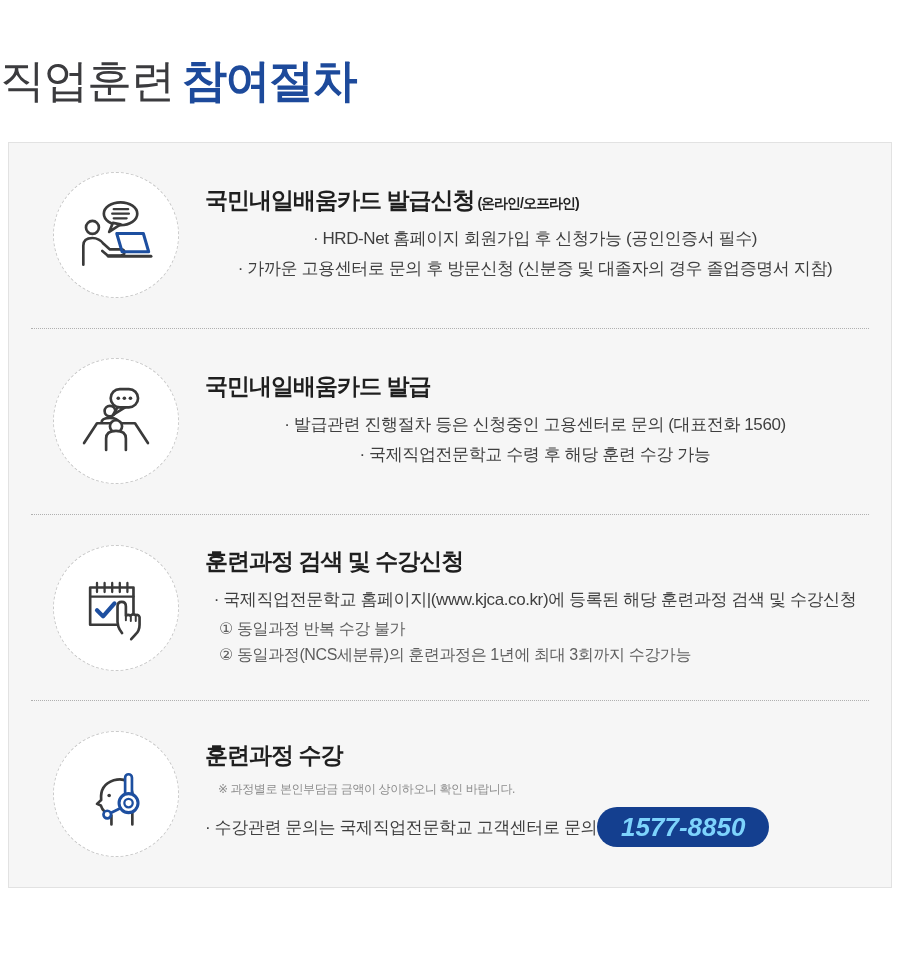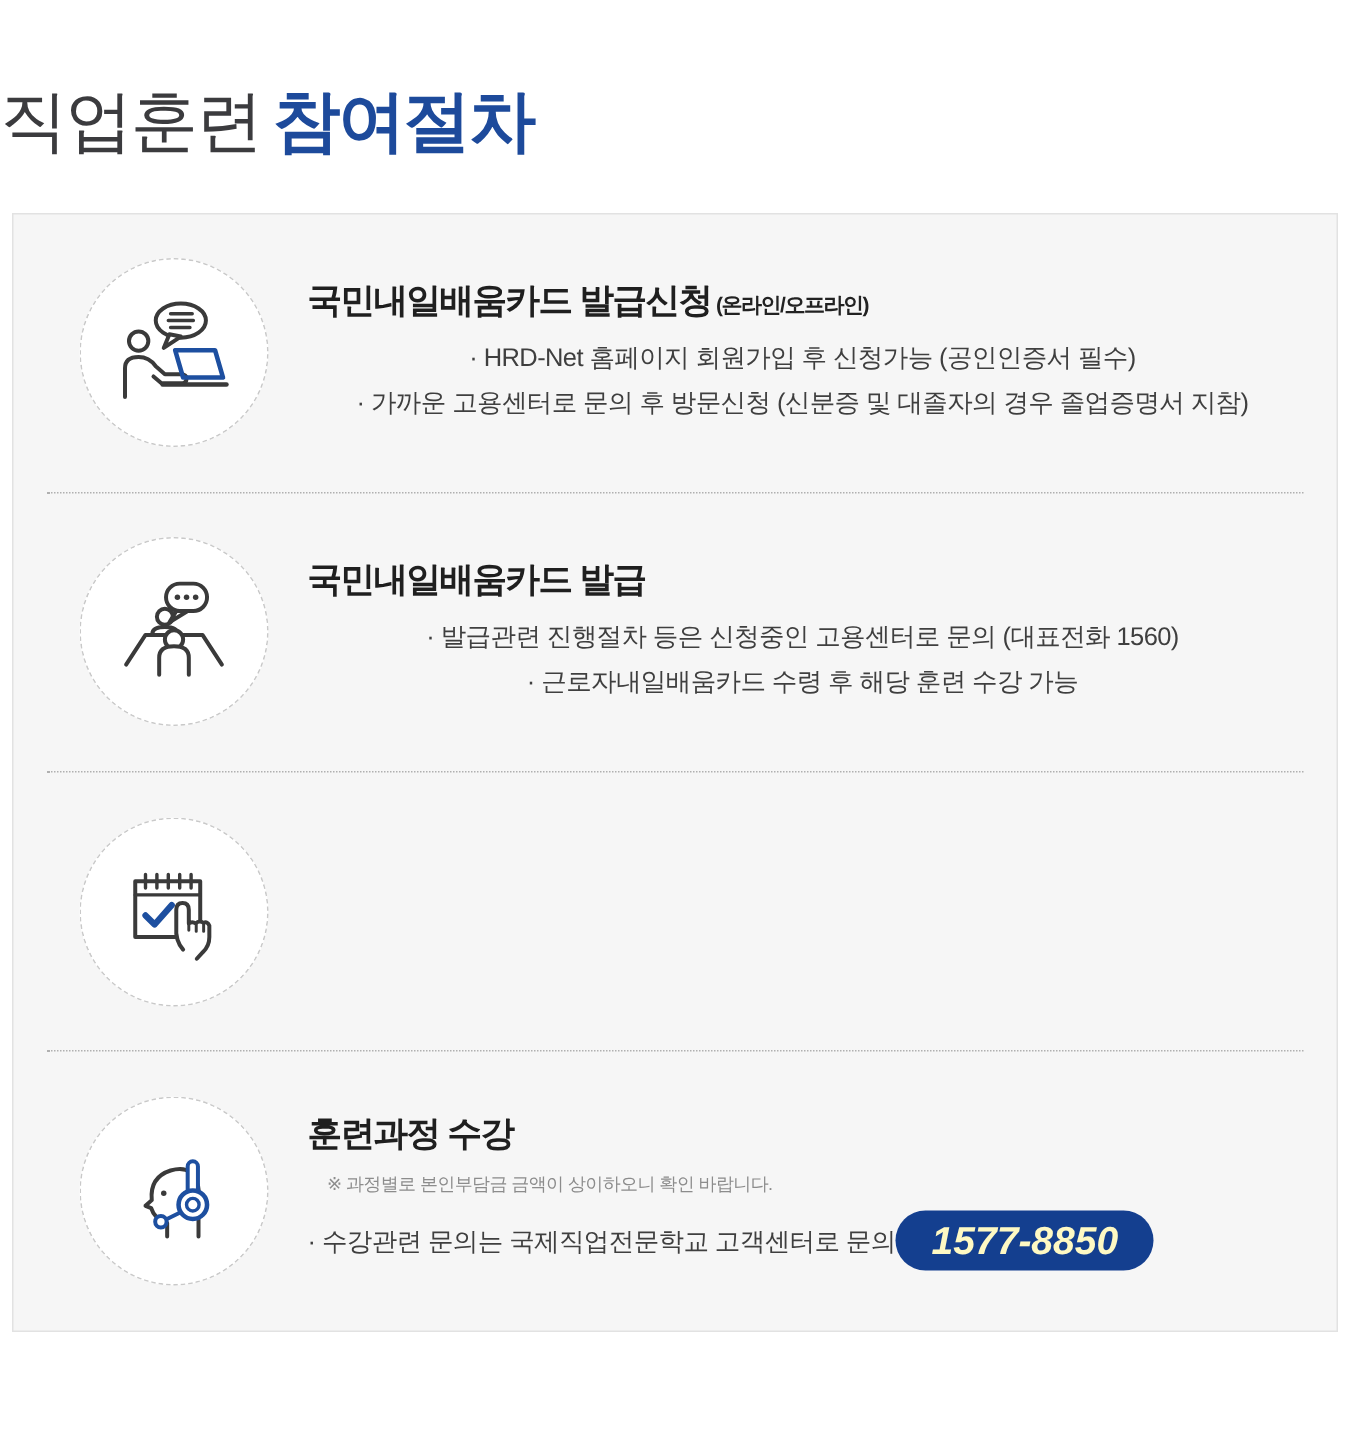--- a/index.html
+++ b/index.html
@@ -46,21 +46,21 @@
   .note{
     margin:3px 0 9px 13px;font-size:12px;color:#8c8c8c;letter-spacing:-0.4px;
   }
   .contact-line{
     display:flex;align-items:center;
     margin:6px 0 0 0;font-size:17px;color:#3f3f3f;letter-spacing:-0.4px;
   }
   .phone-pill{
     display:inline-flex;align-items:center;justify-content:center;
     height:40px;padding:0 24px;border-radius:21px;background:#143f8f;
-    color:#fef9c3;font-weight:700;font-style:italic;font-size:26px;
+    color:#7dd3fc;font-weight:700;font-style:italic;font-size:26px;
     letter-spacing:0px;
   }
   svg .dk{stroke:#3a3a3a;stroke-width:3.5;fill:none;stroke-linecap:round;stroke-linejoin:round;}
   svg .bl{stroke:#1d4fa0;stroke-width:4;fill:none;stroke-linecap:round;stroke-linejoin:round;}
   svg .dkfill{fill:#3a3a3a;stroke:none;}
   svg .wfill{fill:#ffffff;}
 </style>
 </head>
 <body>
 
@@ -100,36 +100,42 @@
         <circle class="dk" cx="42" cy="37" r="7"></circle>
         <path class="dk" d="M31 52 Q31 46 42 46 Q53 46 53 52"></path>
         <path class="dk" d="M8 79 L25 53 H75 L92 79"></path>
         <circle class="dk wfill" cx="50" cy="57" r="8"></circle>
         <path class="dk wfill" d="M37 88 V73 Q37 63 50 63 Q63 63 63 73 V88"></path>
       </svg>
     </div>
     <div class="step-body">
       <h2 class="step-title">국민내일배움카드 발급</h2>
       <p class="bullet">· 발급관련 진행절차 등은 신청중인 고용센터로 문의 (대표전화 1560)</p>
-      <p class="bullet">· 근로자내일배움카드 수령 후 해당 훈련 수강 가능</p>
+      <p class="bullet">· 국제직업전문학교 수령 후 해당 훈련 수강 가능</p>
     </div>
   </section>
 
   <div class="divider"></div>
 
   <section class="step">
     <div class="icon-circle">
       <svg width="76" height="76" viewBox="0 0 100 100" aria-hidden="true">
         <path class="dk" d="M25 17 V29 M35 17 V29 M45 17 V29 M55 17 V29 M65 17 V29" style="stroke-width:3"></path>
         <rect class="dk" x="16" y="23" width="57" height="49"></rect>
         <path class="dk" d="M16 35 H73" style="stroke-width:3"></path>
         <path class="bl" d="M25 53 L33 61 L48 44" style="stroke-width:5.5"></path>
         <path class="dk wfill" d="M58 83 Q51 75 52 63 L52 48 Q52 42 57.5 42 Q63 42 63 48 V60 Q66 58 69 60 Q72 57 76 59.5 Q79.5 58 81 62 V72 Q81 80 75.5 85 L70 91"></path>
         <path class="dk" d="M63 60 V66 M69.5 61 V67 M76 61 V67" style="stroke-width:2.6"></path>
       </svg>
+    </div>
+    <div class="step-body">
+      <h2 class="step-title">훈련과정 검색 및 수강신청</h2>
+      <p class="bullet">· 국제직업전문학교 홈페이지|(www.kjca.co.kr)에 등록된 해당 훈련과정 검색 및 수강신청</p>
+      <p class="subitem">① 동일과정 반복 수강 불가</p>
+      <p class="subitem">② 동일과정(NCS세분류)의 훈련과정은 1년에 최대 3회까지 수강가능</p>
     </div>
   </section>
 
   <div class="divider"></div>
 
   <section class="step">
     <div class="icon-circle">
       <svg width="76" height="76" viewBox="0 0 100 100" aria-hidden="true">
         <path class="dk" d="M44 90 L44 78 Q33 75 30 65 L25 63 L30.5 58 Q28.5 38 47 32 Q65 27 70 42 Q72.5 49 71.5 57 L71.5 90"></path>
         <circle class="dkfill" cx="41" cy="52" r="2.4"></circle>

